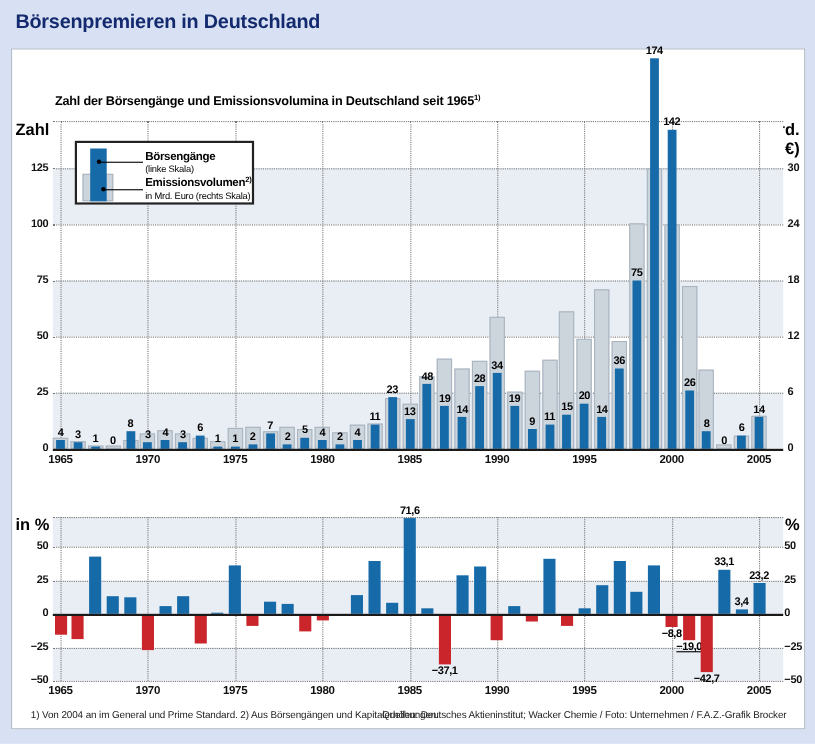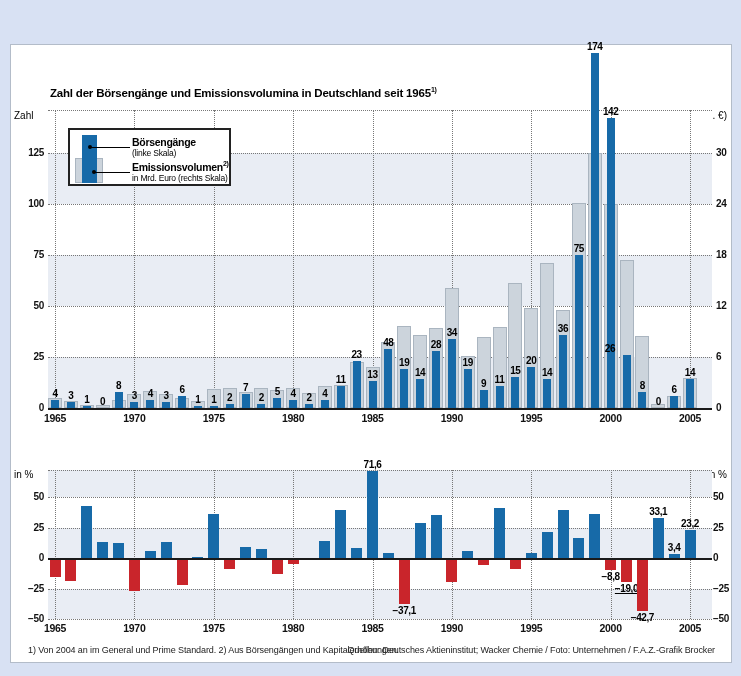--- a/index.html
+++ b/index.html
@@ -2,21 +2,21 @@
 <html><head>
 <meta charset="utf-8">
 <style>
   html,body{margin:0;padding:0;}
   body{font-family:"Liberation Sans","DejaVu Sans",sans-serif;background:#d8e1f3;}
   #stage{position:relative;width:741px;height:676px;background:#d8e1f3;overflow:hidden;}
   .abs{position:absolute;}
   #page-title{left:14px;top:9px;font-size:18px;font-weight:bold;color:#142a6e;letter-spacing:-0.2px;}
   #panel{left:10px;top:44px;width:720px;height:617px;background:#ffffff;border:1px solid #b3bcc9;}
   .chart-title{font-size:11.5px;font-weight:bold;color:#000;letter-spacing:-0.2px;}
-  .axis-head{font-size:10px;font-weight:normal;color:#000;}
+  .axis-head{font-size:15px;font-weight:bold;color:#000;}
   .tick-label{font-size:10px;font-weight:bold;color:#111;letter-spacing:-0.3px;}
   .year-label{font-size:10.5px;font-weight:bold;color:#111;text-align:center;letter-spacing:-0.3px;}
   .val-label{font-size:10px;font-weight:bold;color:#000;text-align:center;letter-spacing:-0.4px;white-space:nowrap;}
   .band{background:#e9edf4;}
   .grid-h{border-top:1px dotted #777;height:0;}
   .grid-v{border-left:1px dotted #777;width:0;}
   .axis-line{background:#1a1a1a;}
   .bar-gray{background:#ccd4dc;border:1px solid #aab5c0;box-sizing:border-box;}
   .bar-blue{background:#176aa8;}
   .bar-pos{background:#176aa8;}
@@ -27,20 +27,21 @@
   .leader{height:1px;background:#000;}
   .leader-dot{width:4px;height:4px;border-radius:50%;background:#000;}
   .footer-text{font-size:9px;color:#222;letter-spacing:-0.1px;white-space:nowrap;}
   sup{font-size:7px;}
 </style>
 </head>
 <body>
 
 <div id="stage">
 
+  <div class="abs" id="page-title">Börsenpremieren in Deutschland</div>
 
   <div class="abs" id="panel"></div>
 
   <div class="abs chart-title" style="left:50px;top:86px;">
     <span>Zahl der Börsengänge und Emissionsvolumina in Deutschland seit 1965</span><sup>1)</sup>
   </div>
   <div class="abs axis-head" style="left:14px;top:110px;width:34px;">Zahl</div>
   <div class="abs axis-head" style="left:607px;top:110px;width:120px;text-align:right;">Volumen (Mrd. €)</div>
 
   <div class="abs" id="top-chart-layer" style="left:0;top:0;width:741px;height:676px;">
@@ -177,21 +178,21 @@
       <div class="abs bar-blue" style="left: 574.875px; top: 255px; width: 8px; height: 153px;"></div>
       <div class="abs val-label" style="left: 563.875px; top: 243px; width: 30px;">75</div>
       <div class="abs bar-gray" style="left: 587.75px; top: 153px; width: 14px; height: 255px;"></div>
       <div class="abs bar-blue" style="left: 590.75px; top: 53.04px; width: 8px; height: 354.96px;"></div>
       <div class="abs val-label" style="left: 579.75px; top: 41.04px; width: 30px;">174</div>
       <div class="abs bar-gray" style="left: 603.625px; top: 204px; width: 14px; height: 204px;"></div>
       <div class="abs bar-blue" style="left: 606.625px; top: 118.32px; width: 8px; height: 289.68px;"></div>
       <div class="abs val-label" style="left: 595.625px; top: 106.32px; width: 30px;">142</div>
       <div class="abs bar-gray" style="left: 619.5px; top: 260.1px; width: 14px; height: 147.9px;"></div>
       <div class="abs bar-blue" style="left: 622.5px; top: 354.96px; width: 8px; height: 53.04px;"></div>
-      <div class="abs val-label" style="left: 595px; top: 342.96px; width: 30px;">26</div>
+      <div class="abs val-label" style="left: 612px; top: 342.96px; width: 30px;">26</div>
       <div class="abs bar-gray" style="left: 635.375px; top: 335.75px; width: 14px; height: 72.25px;"></div>
       <div class="abs bar-blue" style="left: 638.375px; top: 391.68px; width: 8px; height: 16.32px;"></div>
       <div class="abs val-label" style="left: 627.375px; top: 379.68px; width: 30px;">8</div>
       <div class="abs bar-gray" style="left: 651.25px; top: 403.75px; width: 14px; height: 4.25px;"></div>
       <div class="abs val-label" style="left: 643.25px; top: 396px; width: 30px;">0</div>
       <div class="abs bar-gray" style="left: 667.125px; top: 396.1px; width: 14px; height: 11.9px;"></div>
       <div class="abs bar-blue" style="left: 670.125px; top: 395.76px; width: 8px; height: 12.24px;"></div>
       <div class="abs val-label" style="left: 659.125px; top: 383.76px; width: 30px;">6</div>
       <div class="abs bar-gray" style="left: 683px; top: 378.25px; width: 14px; height: 29.75px;"></div>
       <div class="abs bar-blue" style="left: 686px; top: 379.44px; width: 8px; height: 28.56px;"></div>

